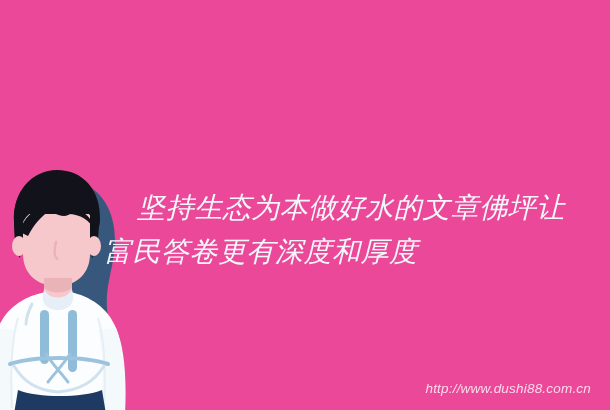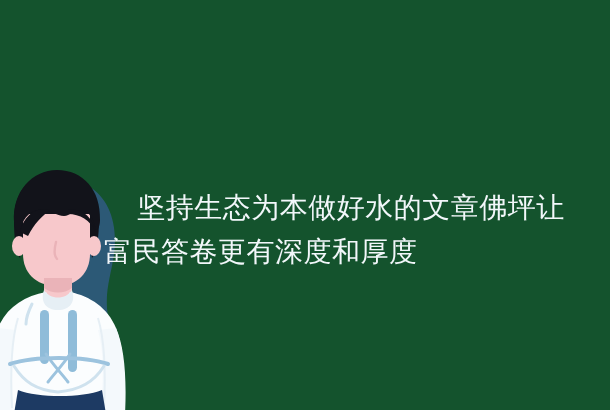--- a/index.html
+++ b/index.html
@@ -48,21 +48,21 @@
     left: -16px;
     top: 168px;
     width: 160px;
     height: 246px;
   }
   #figure svg { display: block; }
 </style>
 </head>
 <body>
 
-<div id="card" style="background: #14532d;">
+<div id="card" style="background: #ec4899; font-style: italic;">
 
   <div id="figure">
     <svg width="160" height="246" viewBox="0 0 160 246" xmlns="http://www.w3.org/2000/svg">
 
       <g>
         <path d="M104 18 C126 30 134 58 130 86 C127 108 120 124 124 148
                  C128 176 136 196 134 220 L134 246 L96 246
                  C104 210 100 168 92 140 C84 112 82 66 104 18 Z" fill="#2d5a7a" opacity="0.95"></path>
       </g>
 
@@ -120,14 +120,15 @@
       <path d="M34 222 C54 230 98 230 118 222
                L122 246 L30 246 Z" fill="#1d3a63"></path>
 
     </svg>
   </div>
 
   <div id="headline" style="color: rgb(242, 247, 250);">
     <span>坚持生态为本做好水的文章佛坪让</span><span>富民答卷更有深度和厚度</span>
   </div>
 
+  <div id="watermark">http://www.dushi88.com.cn</div>
 
 </div>
 
 </body></html>

